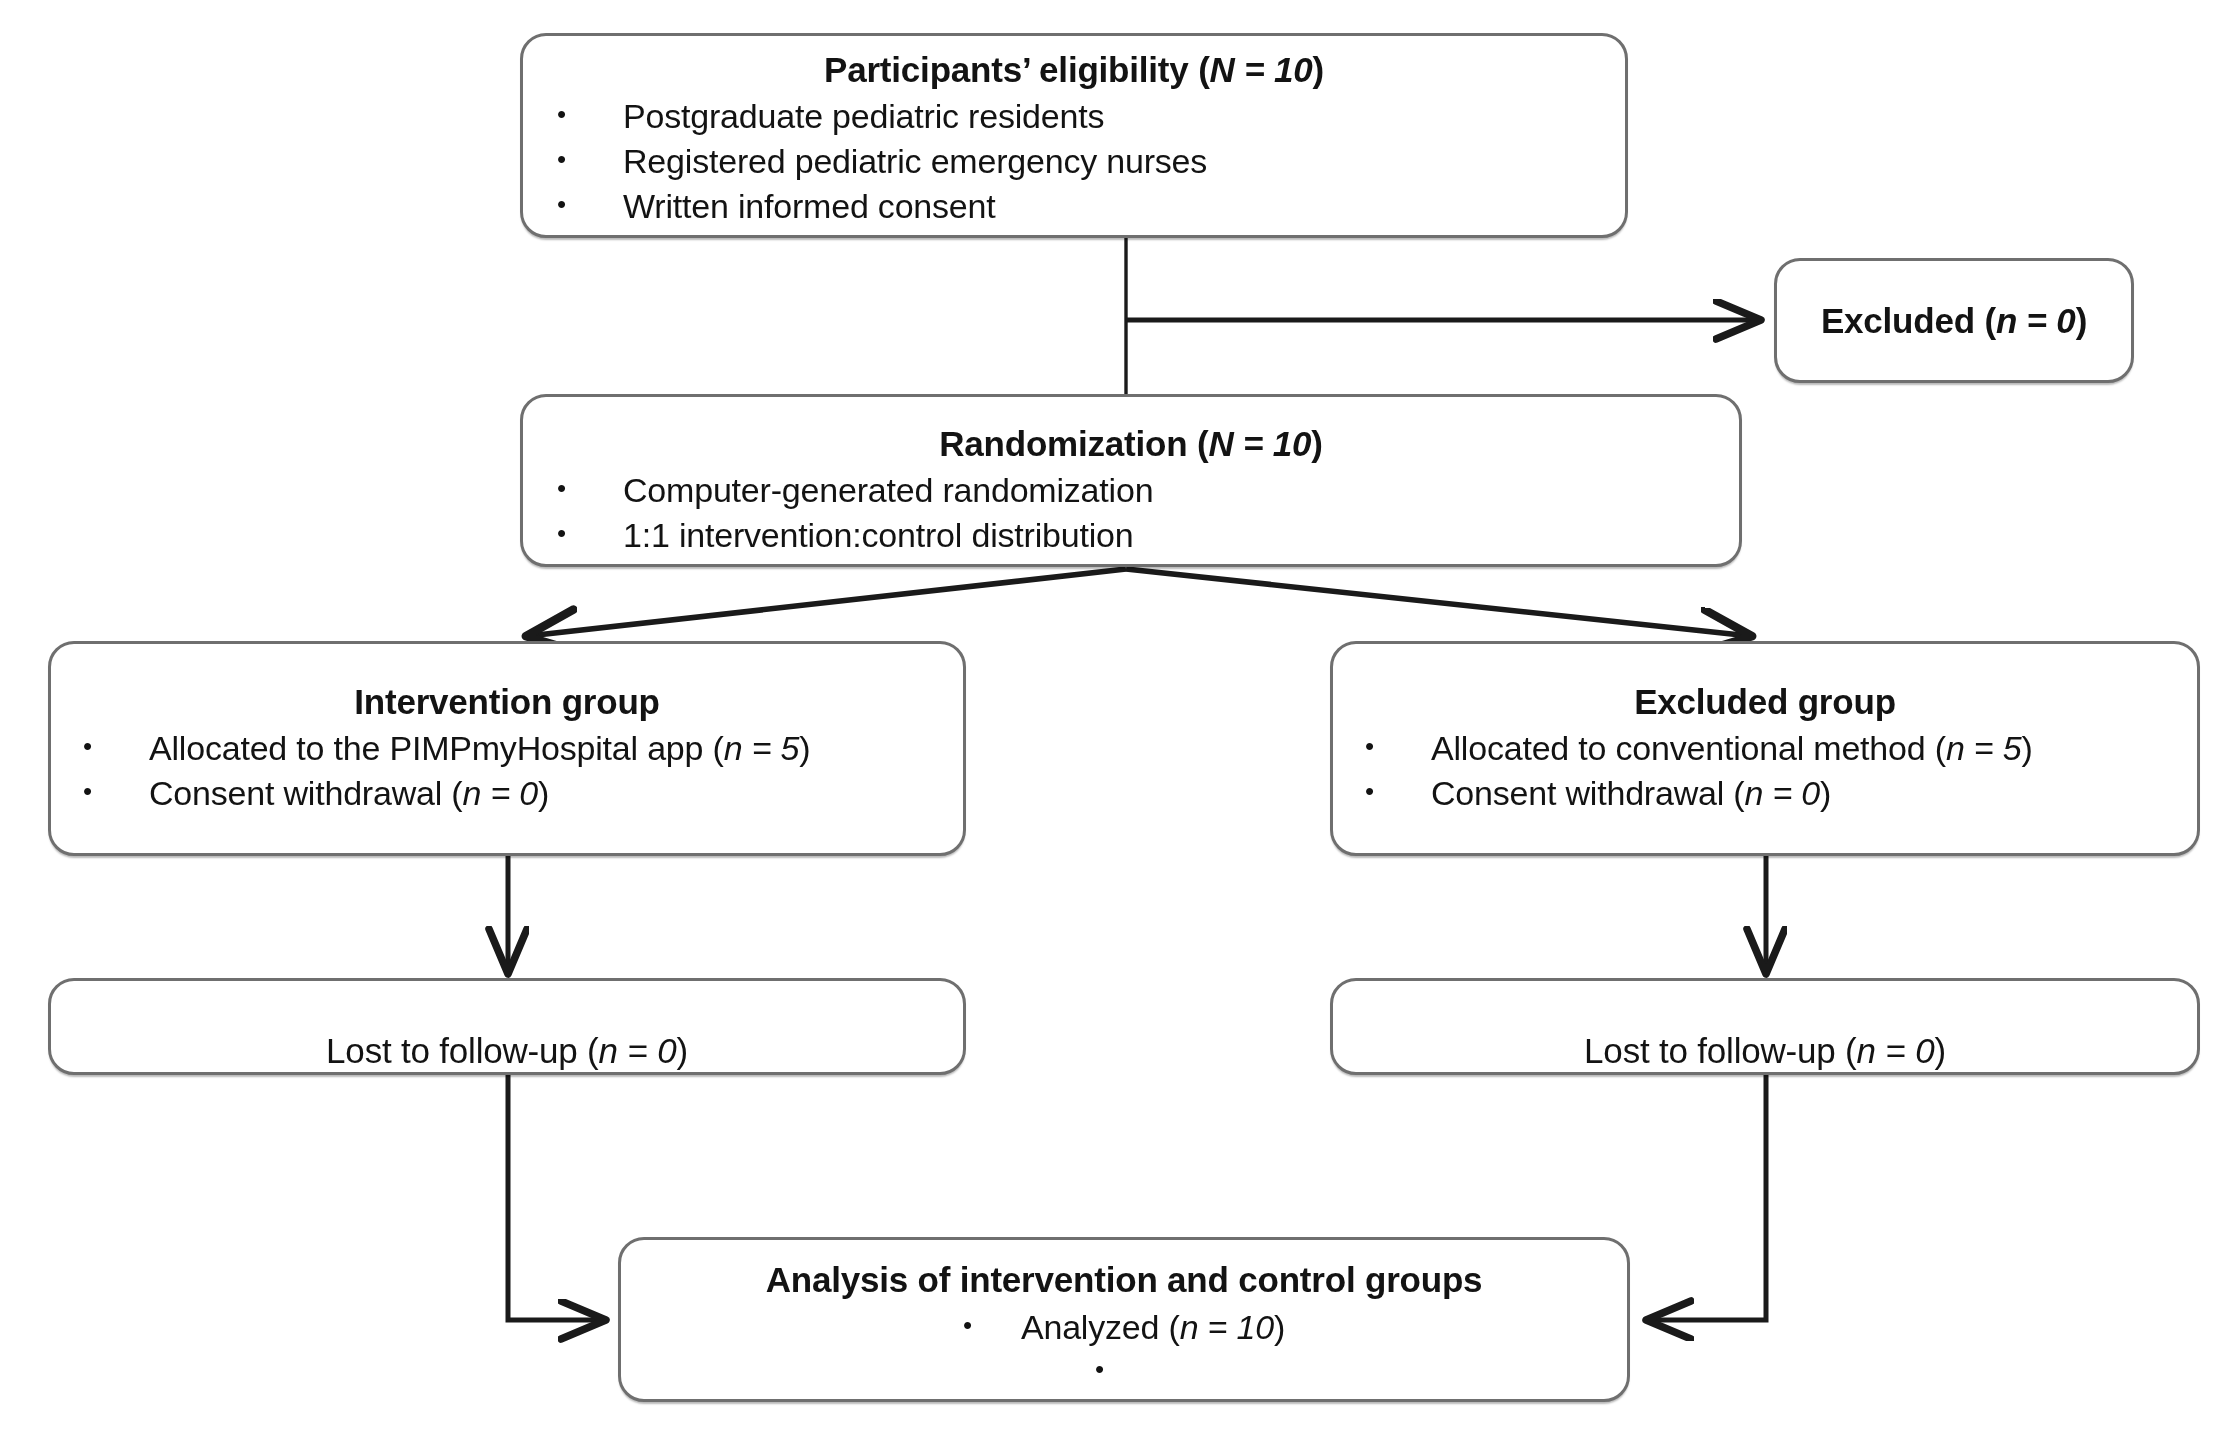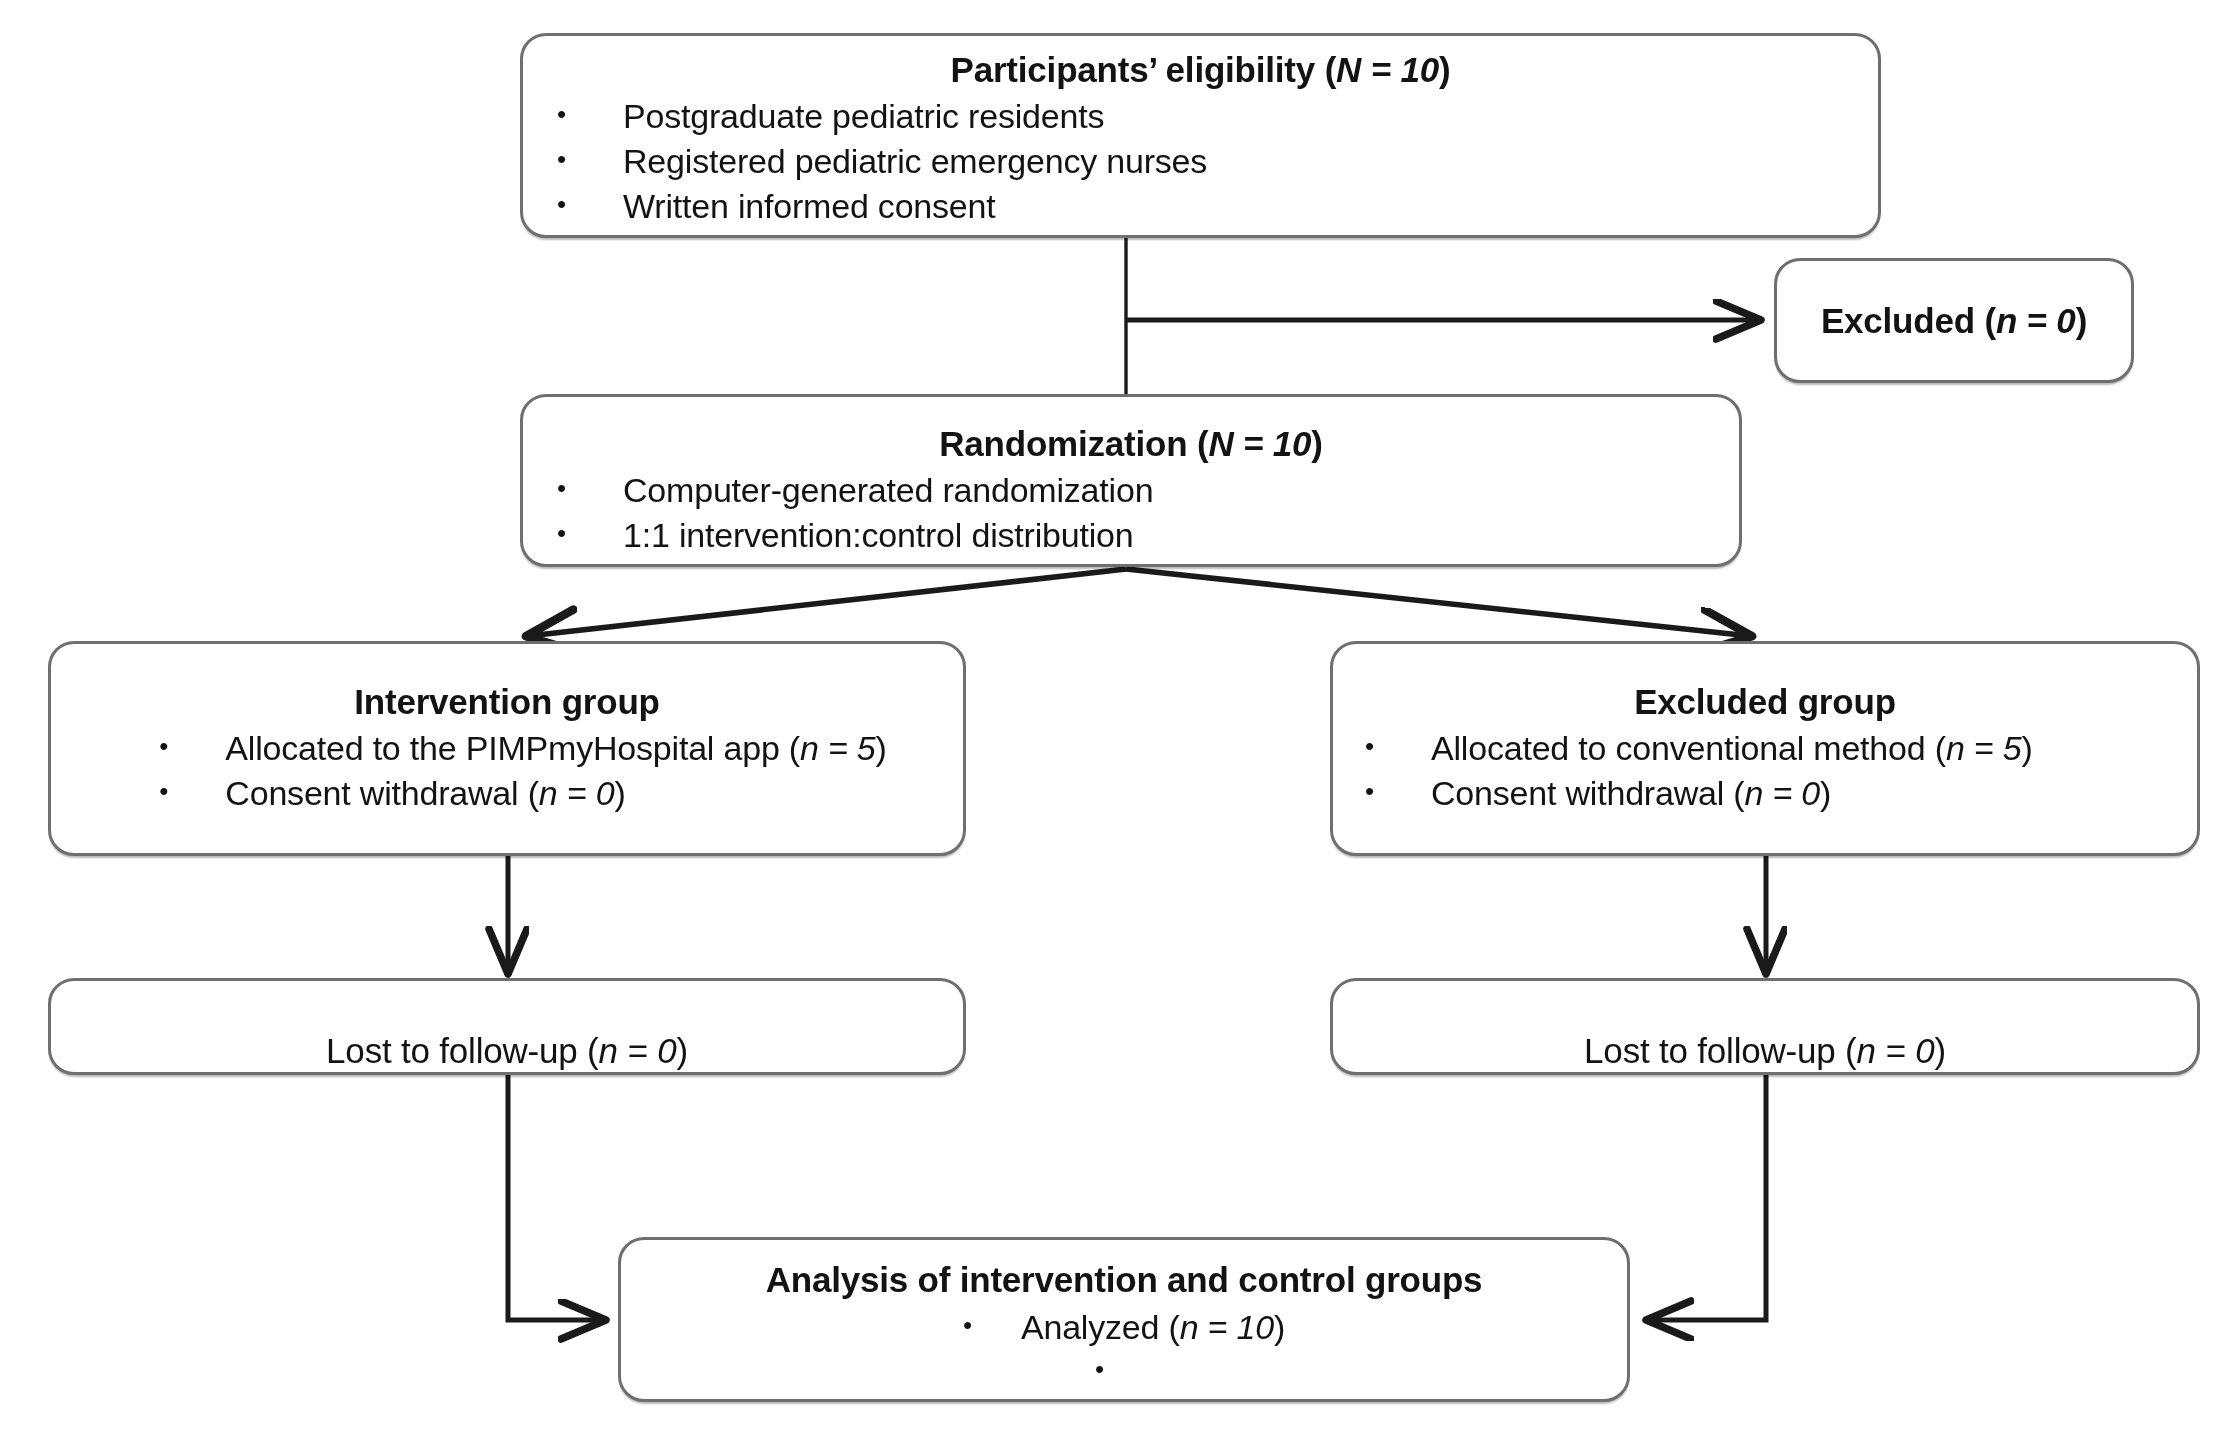--- a/index.html
+++ b/index.html
@@ -82,24 +82,24 @@
   ul.ind-a { padding-left: 0; }
   ul.ind-b li .bullet { width: 66px; text-align: left; padding-left: 22px; }
   ul.ind-c { display: flex; flex-direction: column; align-items: center; }
   ul.ind-c li .bullet { width: 58px; text-align: left; padding-left: 0; }
 
   em.stat {
     font-style: italic;
   }
 
   
-  #node-eligibility { left: 520px;  top: 33px;   width: 1361px; height: 205px; padding-top: 6px; }
+  #node-eligibility { left: 520px;  top: 33px;   width: 1108px; height: 205px; padding-top: 6px; }
   #node-excluded    { left: 1774px; top: 258px;  width: 360px;  height: 125px; }
   #node-random      { left: 520px;  top: 394px;  width: 1222px; height: 173px; padding-top: 20px; }
-  #node-intervention{ left: 48px;   top: 641px;  width: 918px;  height: 215px; align-items: center; }
+  #node-intervention{ left: 48px;   top: 641px;  width: 918px;  height: 215px; }
   #node-control     { left: 1330px; top: 641px;  width: 870px;  height: 215px; }
   #node-lost-left   { left: 48px;   top: 978px;  width: 918px;  height: 97px; }
   #node-lost-right  { left: 1330px; top: 978px;  width: 870px;  height: 97px; }
   #node-analysis    { left: 618px;  top: 1237px; width: 1012px; height: 165px; padding-top: 10px; }
 
   #node-intervention ul { padding-left: 10px; }
   #node-control ul { padding-left: 10px; }
   #node-eligibility ul { padding-left: 0; }
   #node-random ul { padding-left: 0; }
 </style>

